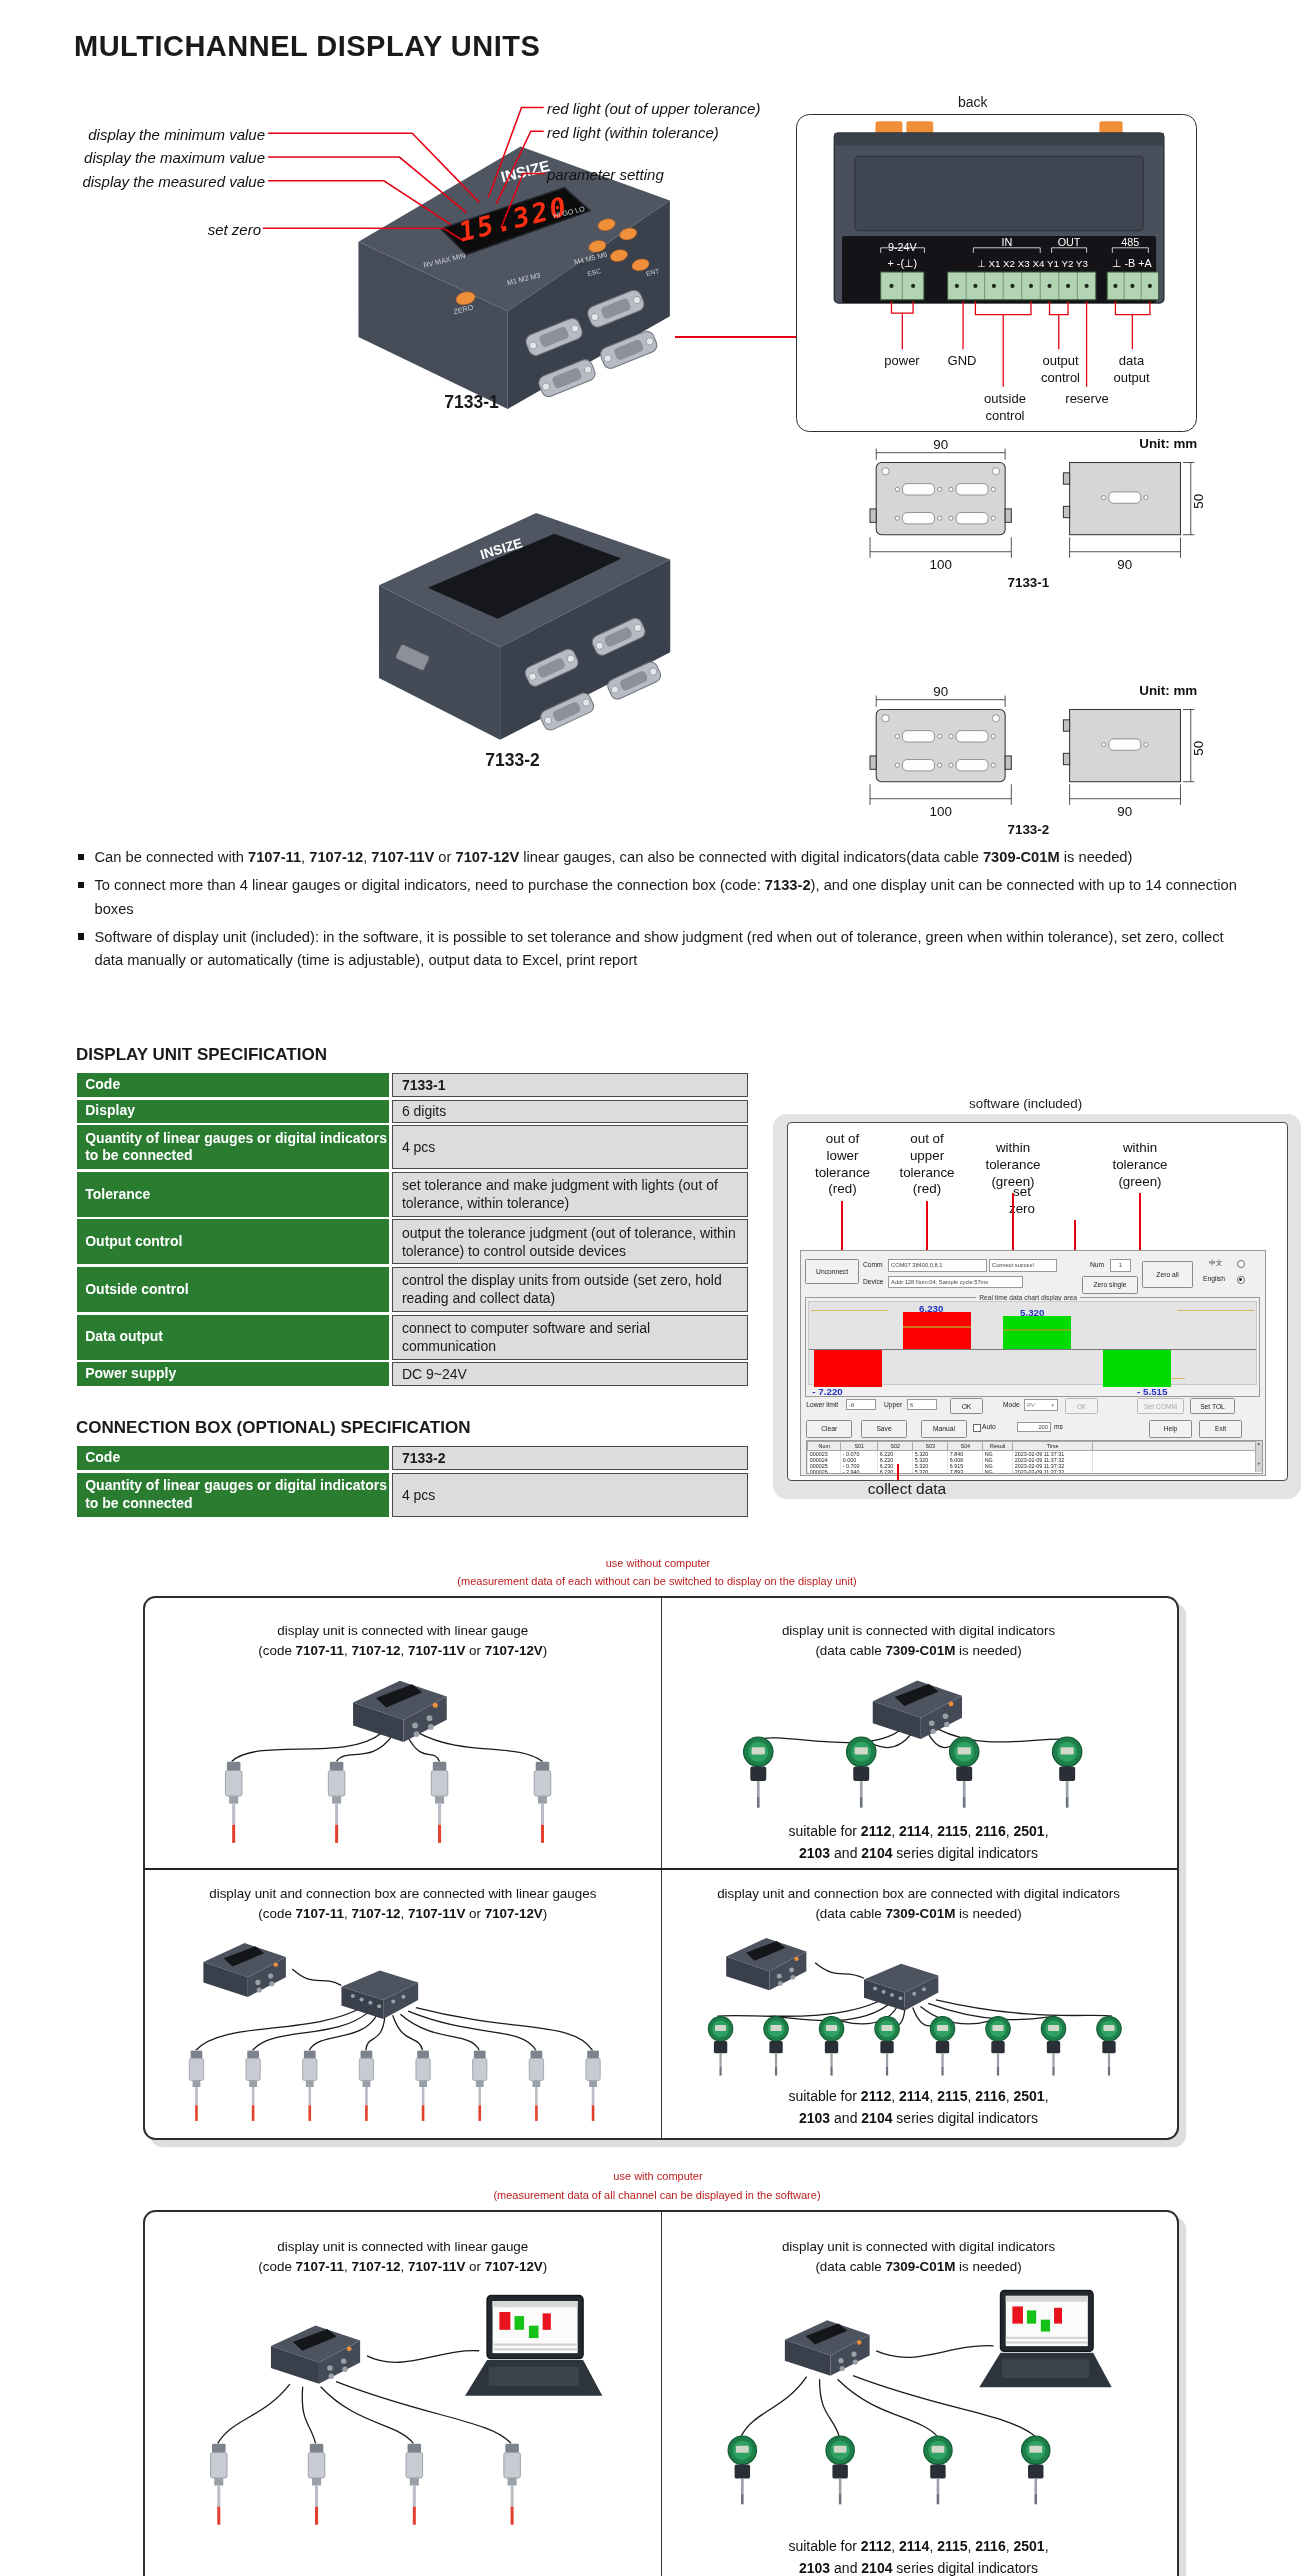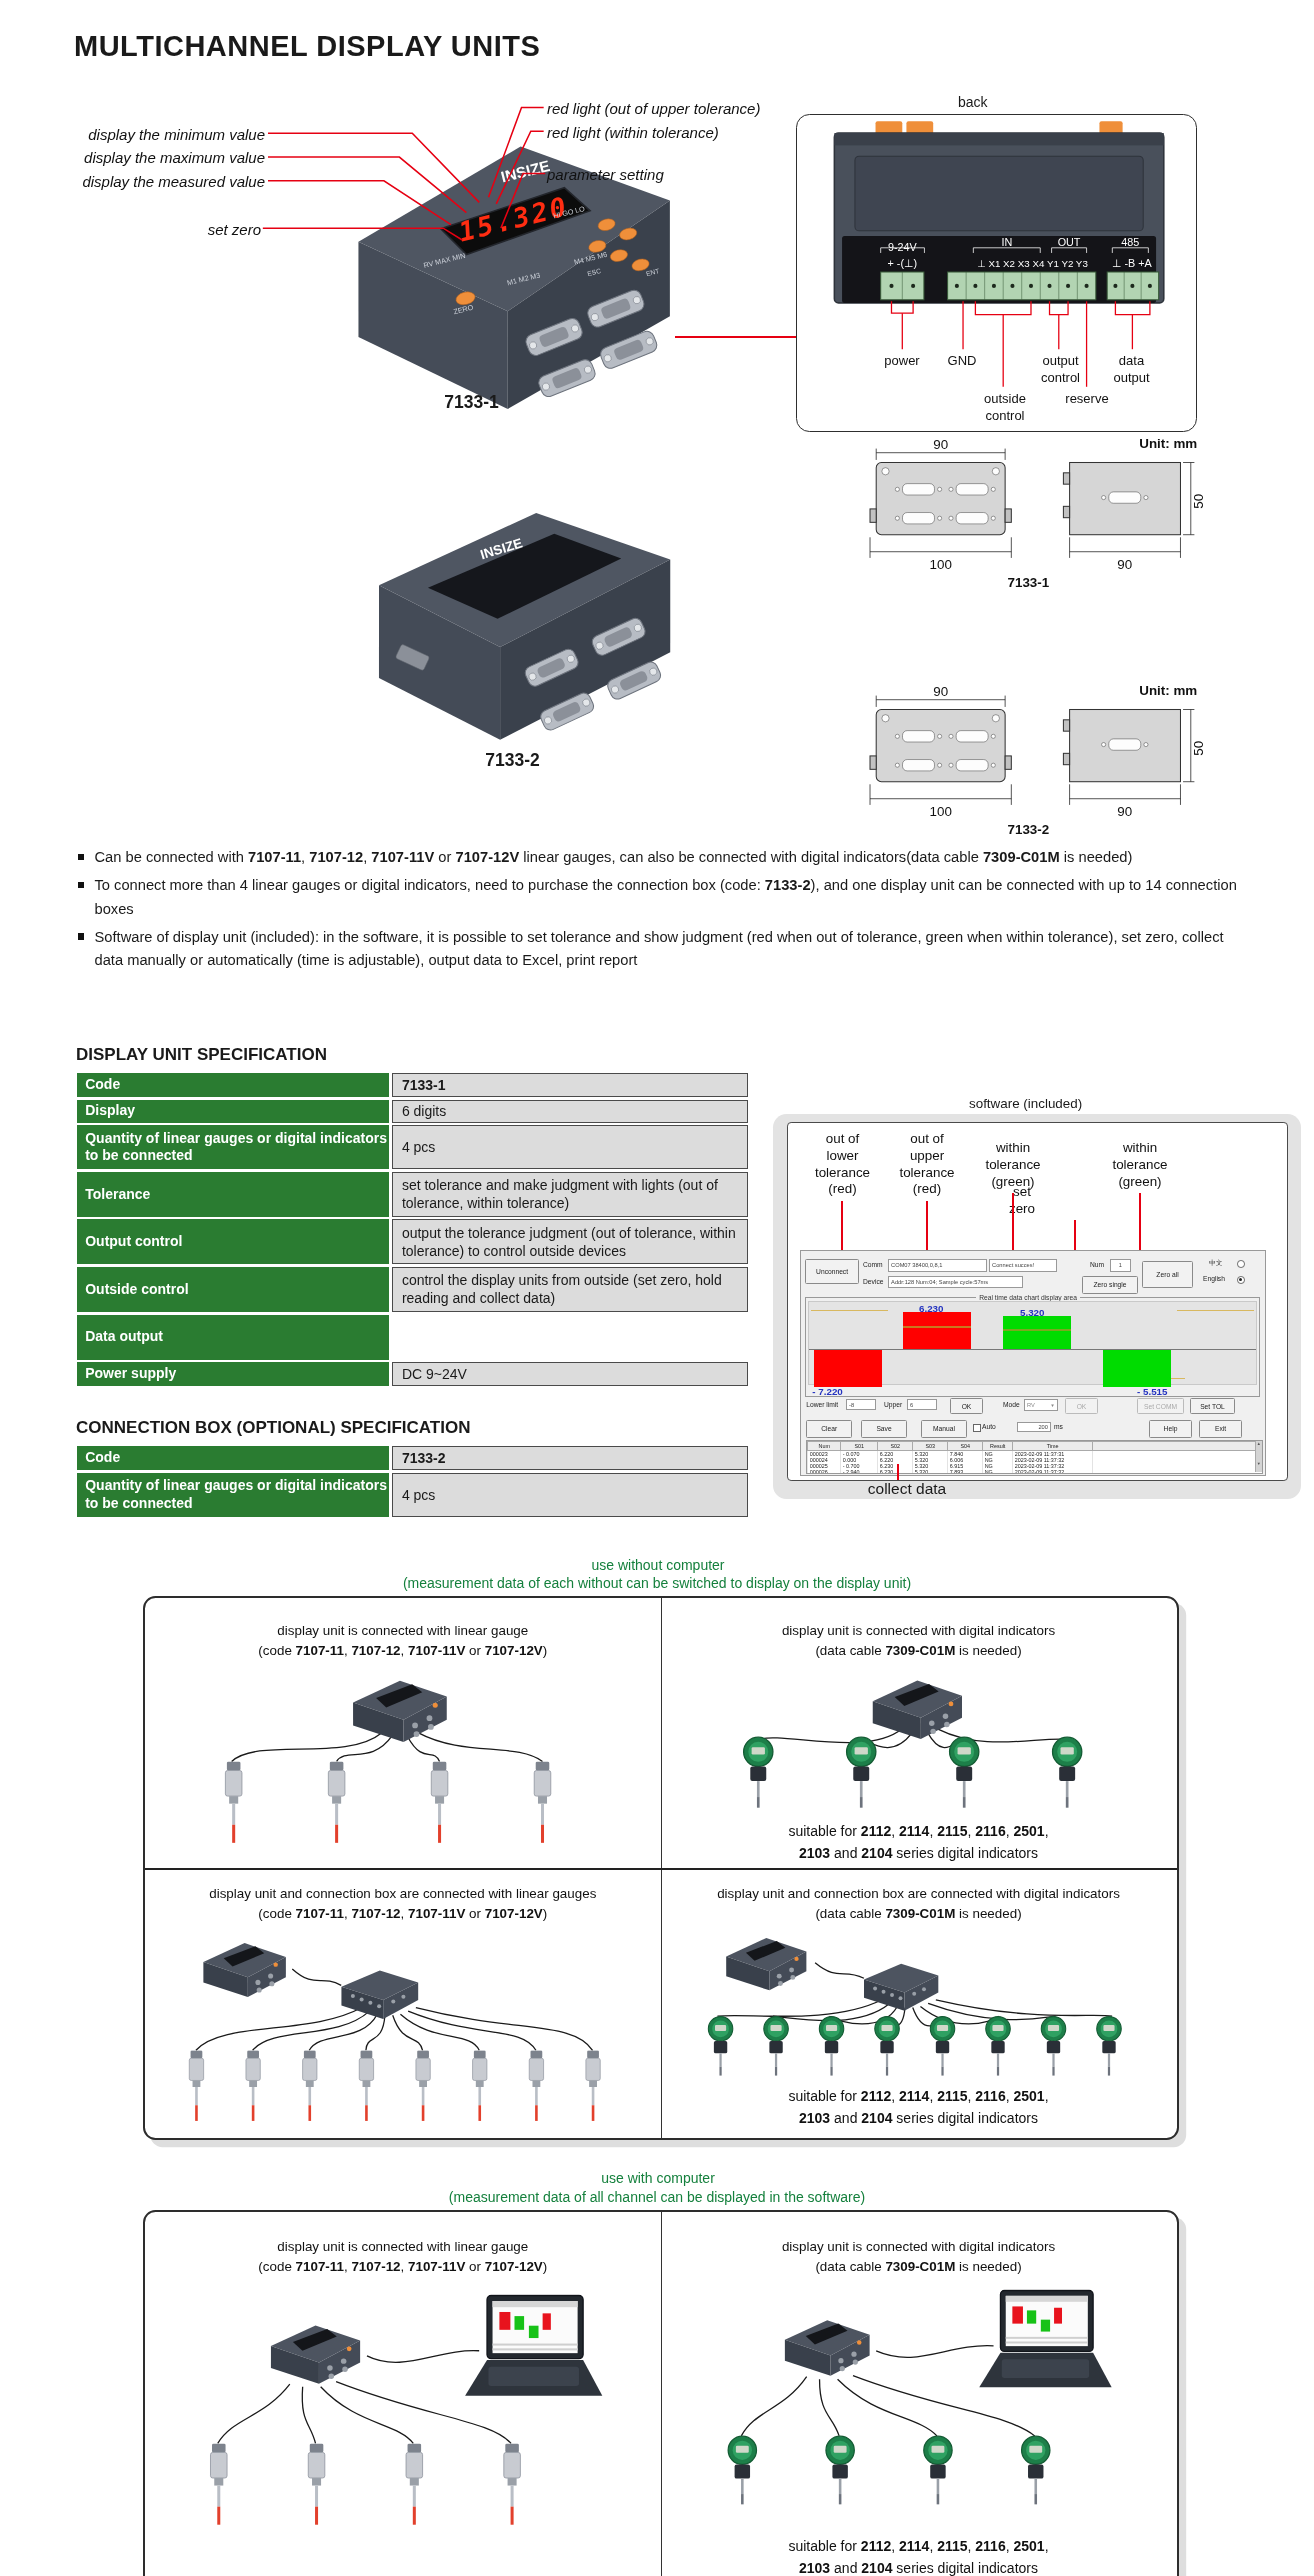--- a/index.html
+++ b/index.html
@@ -13,21 +13,21 @@
   .sec-h{font-size:17px;font-weight:bold;}
   .cap{font-size:17.5px;font-weight:bold;}
   .bullets{list-style:none;margin:0;padding:0;width:1175px;}
   .bullets li{position:relative;font-size:14.7px;line-height:1.62;padding-left:17.5px;margin-bottom:4.1px;}
   .bullets li::before{content:"";position:absolute;left:1px;top:7.7px;width:6.2px;height:6.2px;background:#111;}
   .spec-table{display:flex;flex-direction:column;gap:2.6px;}
   .spec-row{display:flex;gap:2.6px;}
   .spec-label{width:312px;background:#2a7c31;color:#fff;font-weight:bold;font-size:14px;display:flex;align-items:center;padding-left:8.2px;box-sizing:border-box;line-height:1.25;}
   .spec-value{flex:1;background:#dcdcdc;border:1px solid #4a4a4a;font-size:14px;display:flex;align-items:center;padding-left:9.3px;box-sizing:border-box;line-height:1.3;}
   .usage-box{position:absolute;border:2.1px solid #2d2d2d;border-radius:12.4px;background:#fff;box-shadow:7.2px 7.2px 0 #dedede;}
-  .usage-title{font-size:14px;color:#15803d;}
+  .usage-title{font-size:11px;color:#b91c1c;}
   .qcap{font-size:13.4px;line-height:1.5;text-align:center;color:#111;}
   .suit{font-size:14px;line-height:1.55;text-align:center;color:#111;}
   .swbtn{position:absolute;background:#f2f2f2;border:1px solid #8a8a8a;border-radius:1.5px;font-size:6.7px;display:flex;align-items:center;justify-content:center;color:#222;}
   .swbtn.dis{color:#aaa;border-color:#bbb;}
   .swlab{position:absolute;font-size:6.7px;color:#222;}
   .swfield{position:absolute;background:#fff;border:0.5px solid #999;font-size:5.7px;color:#444;display:flex;align-items:center;padding:0 2.1px;overflow:hidden;white-space:nowrap;box-sizing:border-box;}
   .ann{position:absolute;font-size:13.4px;line-height:1.25;text-align:center;white-space:pre-line;color:#111;}
   .barlab{position:absolute;font-size:9.8px;font-weight:bold;color:#2433c0;}
   #sw-table{border-collapse:collapse;table-layout:fixed;width:447px;font-size:5.4px;}
   #sw-table th{border:0.5px solid #aaa;background:#ececec;font-weight:normal;height:8.2px;padding:0 1px;text-align:center;}
@@ -418,20 +418,21 @@
     <div class="spec-row" style="height:45px">
         <div class="spec-label">Output control</div>
         <div class="spec-value">output the tolerance judgment (out of tolerance, within tolerance) to control outside devices</div>
       </div>
     <div class="spec-row" style="height:45px">
         <div class="spec-label">Outside control</div>
         <div class="spec-value">control the display units from outside (set zero, hold reading and collect data)</div>
       </div>
     <div class="spec-row" style="height:45px">
         <div class="spec-label">Data output</div>
+        <div class="spec-value">connect to computer software and serial communication</div>
       </div>
     <div class="spec-row" style="height:24px">
         <div class="spec-label">Power supply</div>
         <div class="spec-value">DC 9~24V</div>
       </div>
   </div>
 
   <div class="abs sec-h" style="left:76px;top:1418px;">CONNECTION BOX (OPTIONAL) SPECIFICATION</div>
   <div class="abs spec-table" style="left:77px;top:1446px;width:671px;">
     <div class="spec-row" style="height:24px">

